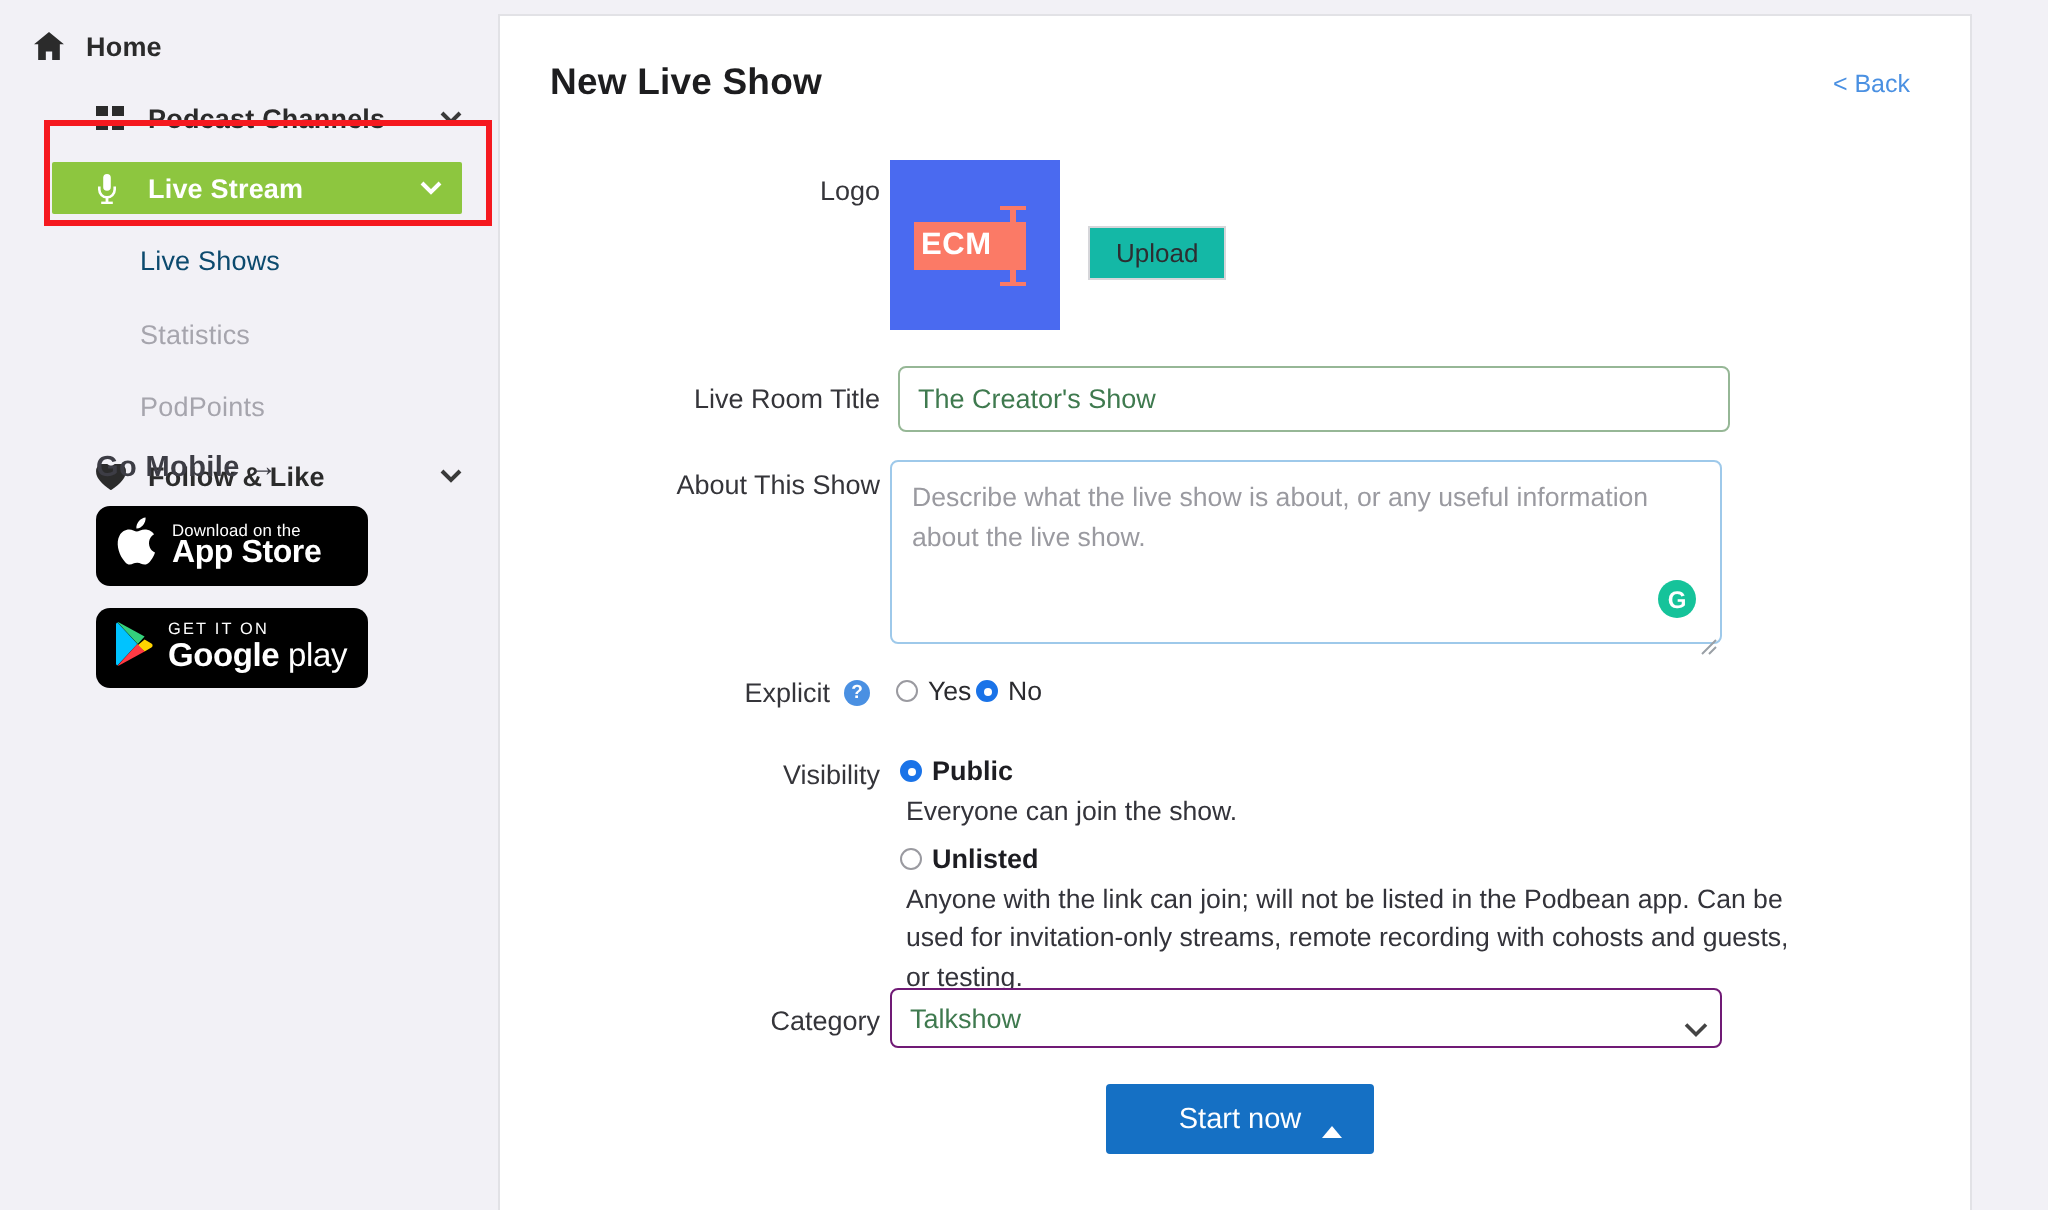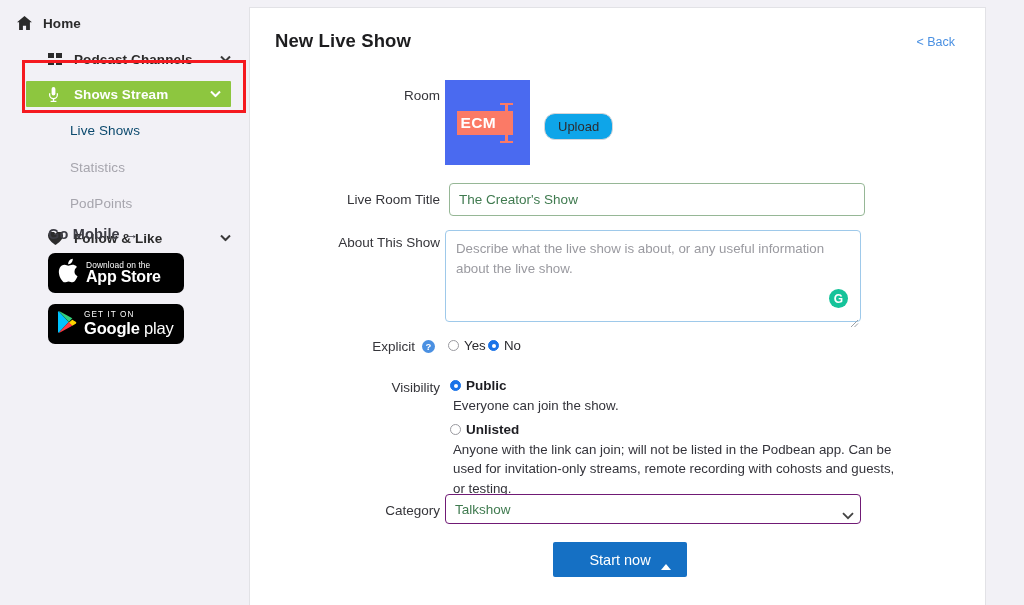--- a/index.html
+++ b/index.html
@@ -136,21 +136,21 @@
   }
   #logo-bar::before, #logo-bar::after {
     content: ""; position: absolute; left: -5px;
     width: 13px; height: 2px; background: #fb7a66;
   }
   #logo-bar::before { top: 0; }
   #logo-bar::after { bottom: 0; }
   #upload-btn {
     position: absolute; left: 294px; top: 33px;
     padding: 5px 13px; font-size: 13px; color: #2d2d31;
-    background: #0ea5e9; border: 1px solid #d6d6da; border-radius: 11px;
+    background: #14b8a6; border: 1px solid #d6d6da; border-radius: 0;
     cursor: pointer; font-family: "Liberation Sans", sans-serif;
   }
 
   
   #row-title { top: 175px; }
   #row-title .f-label { top: 9px; }
   #title-input {
     position: absolute; left: 199px; top: 0;
     width: 416px; height: 33px;
     border: 1px solid #96b796; border-radius: 4px;
@@ -293,21 +293,21 @@
 
       <div class="nav-row active" style="margin-top:9px;height:26px;">
         <span class="nav-ico">
           <svg width="11" height="15" viewBox="0 0 11 15" fill="currentColor">
             <rect x="3.6" y="0" width="3.8" height="8.4" rx="1.9"></rect>
             <path d="M1 6.2v1.6a4.5 4.5 0 009 0V6.2h-1.3v1.6a3.2 3.2 0 01-6.4 0V6.2z"></path>
             <rect x="4.8" y="11.8" width="1.4" height="3.2"></rect>
             <rect x="2.6" y="13.8" width="5.8" height="1.2"></rect>
           </svg>
         </span>
-        <span class="nav-label">Shows Stream</span>
+        <span class="nav-label">Live Stream</span>
         <span class="chev">
           <svg width="11" height="7" viewBox="0 0 11 7" fill="none" stroke="currentColor" stroke-width="2">
             <path d="M1 1l4.5 4.5L10 1"></path>
           </svg>
         </span>
       </div>
 
       <div class="nav-row sub green" style="margin-top:10px;">
         <span class="nav-label">Live Shows</span>
       </div>
@@ -368,21 +368,21 @@
       </div>
     </div>
   </div>
 
   <div id="main">
 
     <div id="page-title">New Live Show</div>
     <a id="back-link" href="#">&lt; Back</a>
 
     <div class="form-row" id="row-logo">
-      <div class="f-label" style="top:8px;">Room</div>
+      <div class="f-label" style="top:8px;">Logo</div>
       <div id="logo-box">
         <div id="logo-inner">
           <div id="logo-plate">
             <span id="logo-text">ECM</span>
           </div>
           <div id="logo-bar"></div>
         </div>
       </div>
       <button id="upload-btn">Upload</button>
     </div>

